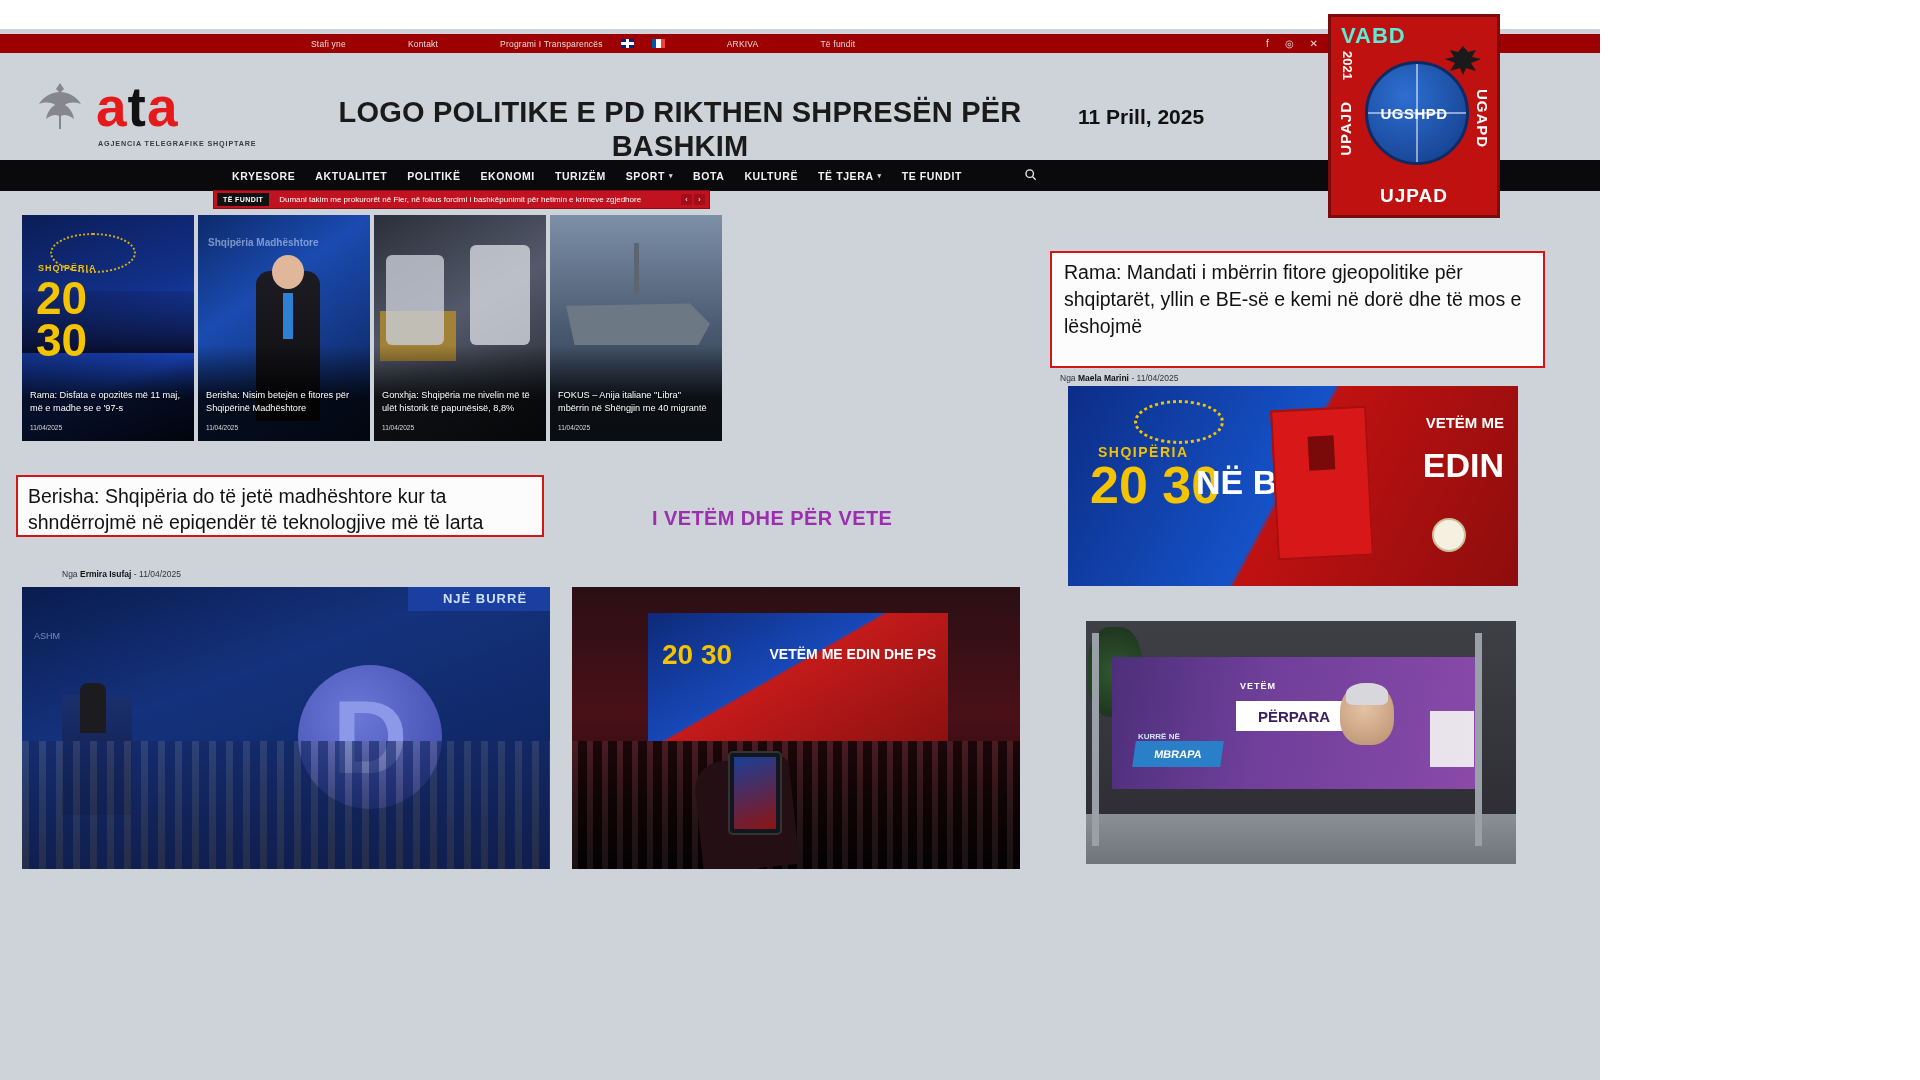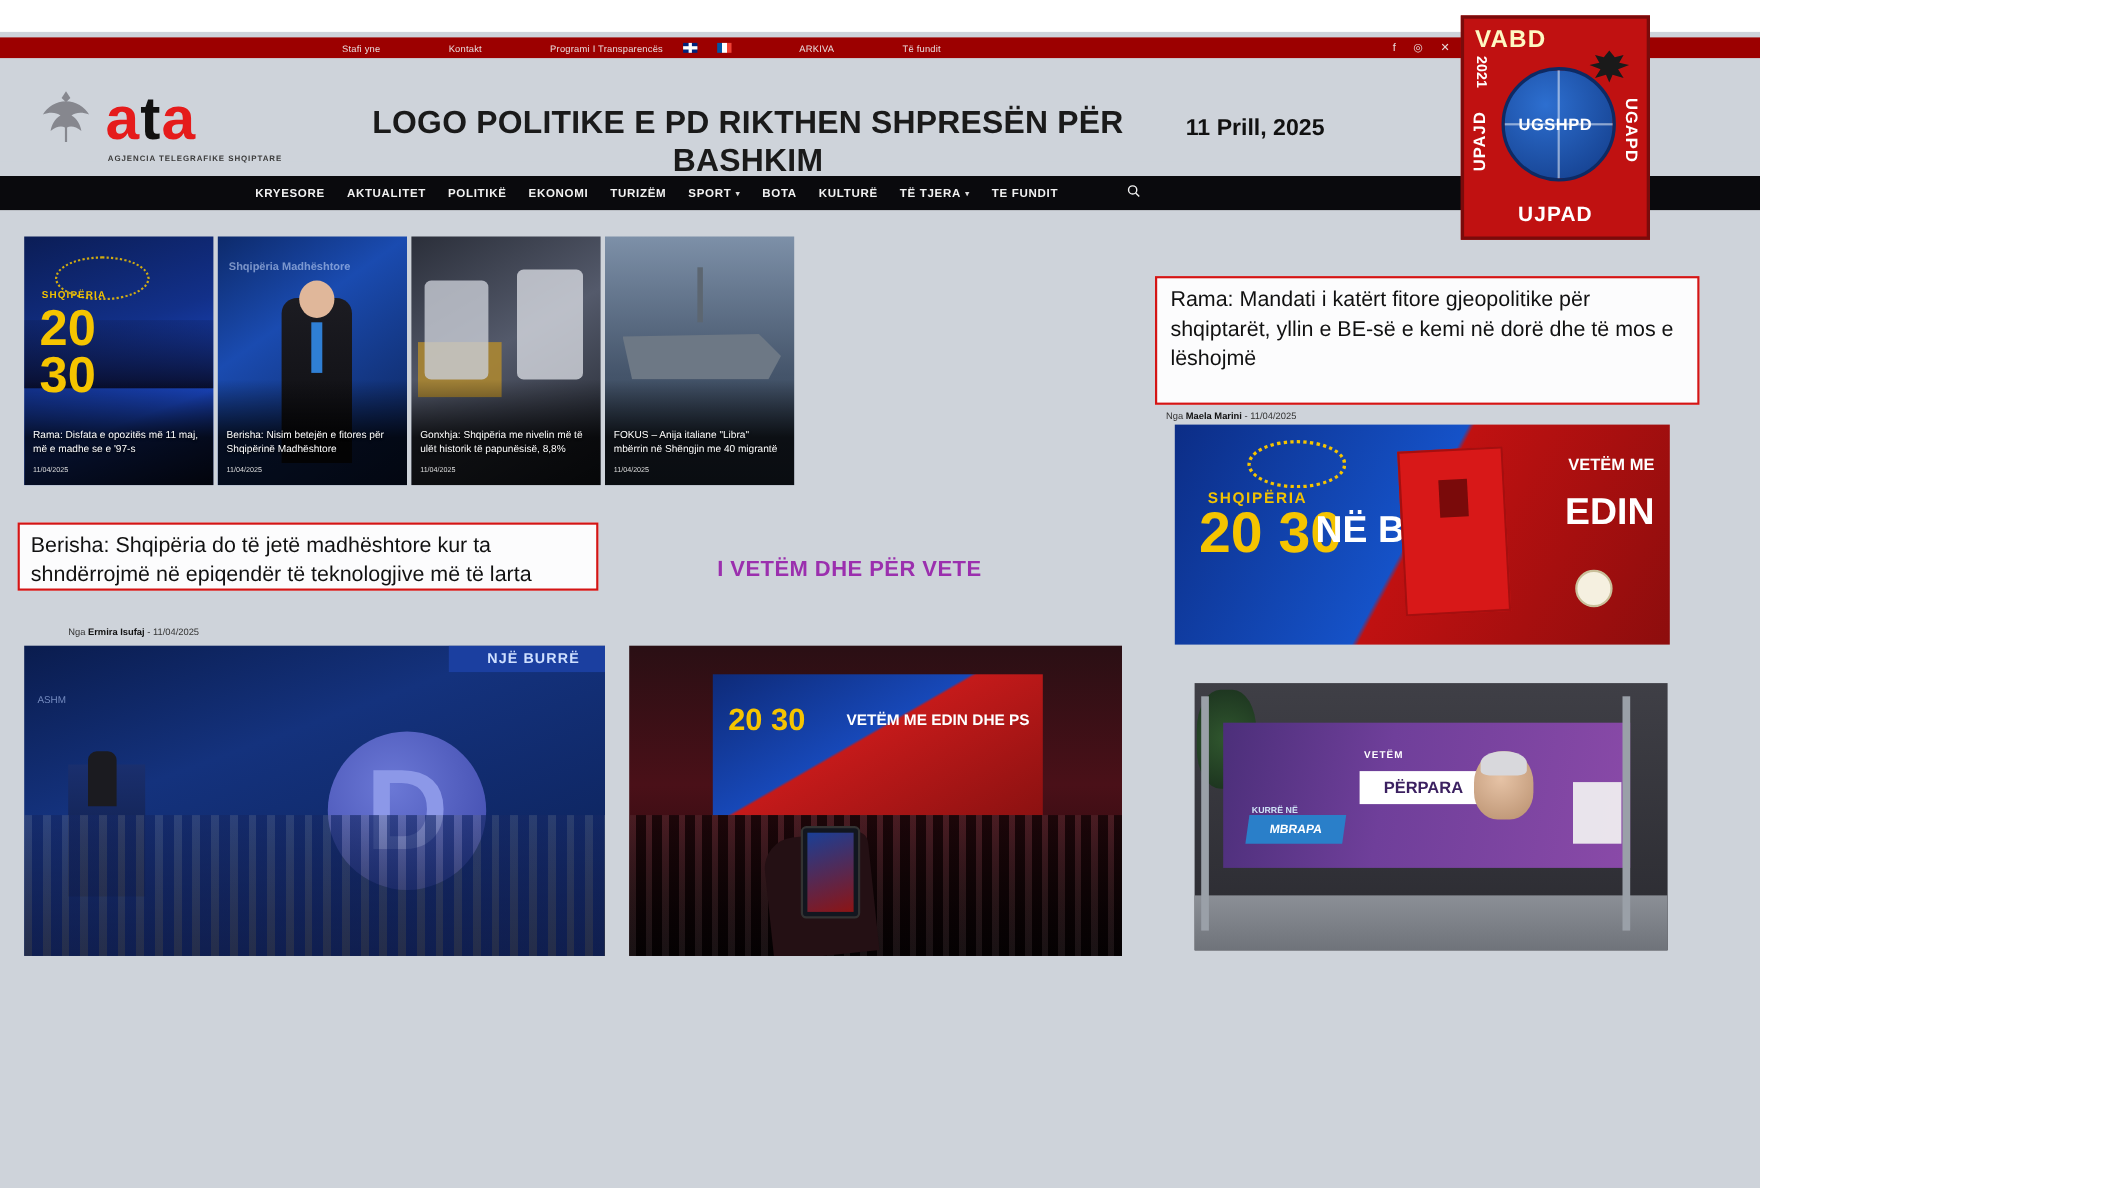--- a/index.html
+++ b/index.html
@@ -169,21 +169,21 @@
     border: 3px solid #0e2a63;
   }
   .vabd .ring::before{
     content:""; position:absolute; left:50%; top:0; width:2px; height:100%; background:rgba(255,255,255,.5);
     transform: translateX(-50%);
   }
   .vabd .ring::after{
     content:""; position:absolute; top:50%; left:0; height:2px; width:100%; background:rgba(255,255,255,.5);
     transform: translateY(-50%);
   }
-  .vabd .tl { position:absolute; left:10px; top:6px; color:#fef9c3; font-size:22px; font-weight:800; letter-spacing:1px; }
+  .vabd .tl { position:absolute; left:10px; top:6px; color:#5eead4; font-size:22px; font-weight:800; letter-spacing:1px; }
   .vabd .yr { position:absolute; left:9px; top:34px; color:#fff; font-size:13px; font-weight:800;
     writing-mode: vertical-rl; }
   .vabd .lt { position:absolute; left:6px; top:84px; color:#fff; font-size:15px; font-weight:800;
     writing-mode: vertical-rl; transform: rotate(180deg); letter-spacing:1px; }
   .vabd .rt { position:absolute; right:6px; top:72px; color:#fff; font-size:15px; font-weight:800;
     writing-mode: vertical-rl; letter-spacing:1px; }
   .vabd .ctr { position:absolute; left:0; right:0; top:88px; text-align:center; color:#fff;
     font-size:15px; font-weight:800; letter-spacing:.5px; }
   .vabd .bt { position:absolute; left:0; right:0; bottom:8px; text-align:center; color:#fff;
     font-size:19px; font-weight:800; letter-spacing:1px; }
@@ -370,20 +370,28 @@
           </a>
         <span class="nav-search">
           <svg width="13" height="13" viewBox="0 0 16 16" aria-hidden="true">
             <circle cx="7" cy="7" r="4.6" fill="none" stroke="#f2f2f2" stroke-width="1.6"></circle>
             <line x1="10.4" y1="10.4" x2="14.4" y2="14.4" stroke="#f2f2f2" stroke-width="1.6"></line>
           </svg>
         </span>
       </div>
     </div>
 
+    <div class="ticker">
+      <span class="ticker-tag">TË FUNDIT</span>
+      <span class="ticker-text">Dumani takim me prokurorët në Fier, në fokus forcimi i bashkëpunimit për hetimin e krimeve zgjedhore</span>
+      <span class="ticker-nav">
+        <b>‹</b>
+        <b>›</b>
+      </span>
+    </div>
 
     <div class="thumbs">
 
       <div class="thumb t1">
         <span class="stars"></span>
         <span class="crowd"></span>
         <span class="shade"></span>
         <span class="cap">Rama: Disfata e opozitës më 11 maj, më e madhe se e '97-s</span>
         <span class="cdate">11/04/2025</span>
       </div>
@@ -421,21 +429,21 @@
       <div class="txt">Berisha: Shqipëria do të jetë madhështore kur ta shndërrojmë në epiqendër të teknologjive më të larta</div>
     </div>
     <div class="byline-berisha">
       <span>Nga</span>
       <b>Ermira Isufaj</b>
       <span>-</span>
       <span>11/04/2025</span>
     </div>
 
     <div class="anno-box anno-rama">
-      <div class="txt">Rama: Mandati i katërt fitore gjeopolitike për shqiptarët, yllin e BE-së e kemi në dorë dhe të mos e lëshojmë</div>
+      <div class="txt">Rama: Mandati i mbërrin fitore gjeopolitike për shqiptarët, yllin e BE-së e kemi në dorë dhe të mos e lëshojmë</div>
     </div>
     <div class="byline-rama">
       <span>Nga</span>
       <b>Maela Marini</b>
       <span>-</span>
       <span>11/04/2025</span>
     </div>
 
     <div class="anno-vetem">I VETËM DHE PËR VETE</div>
 

